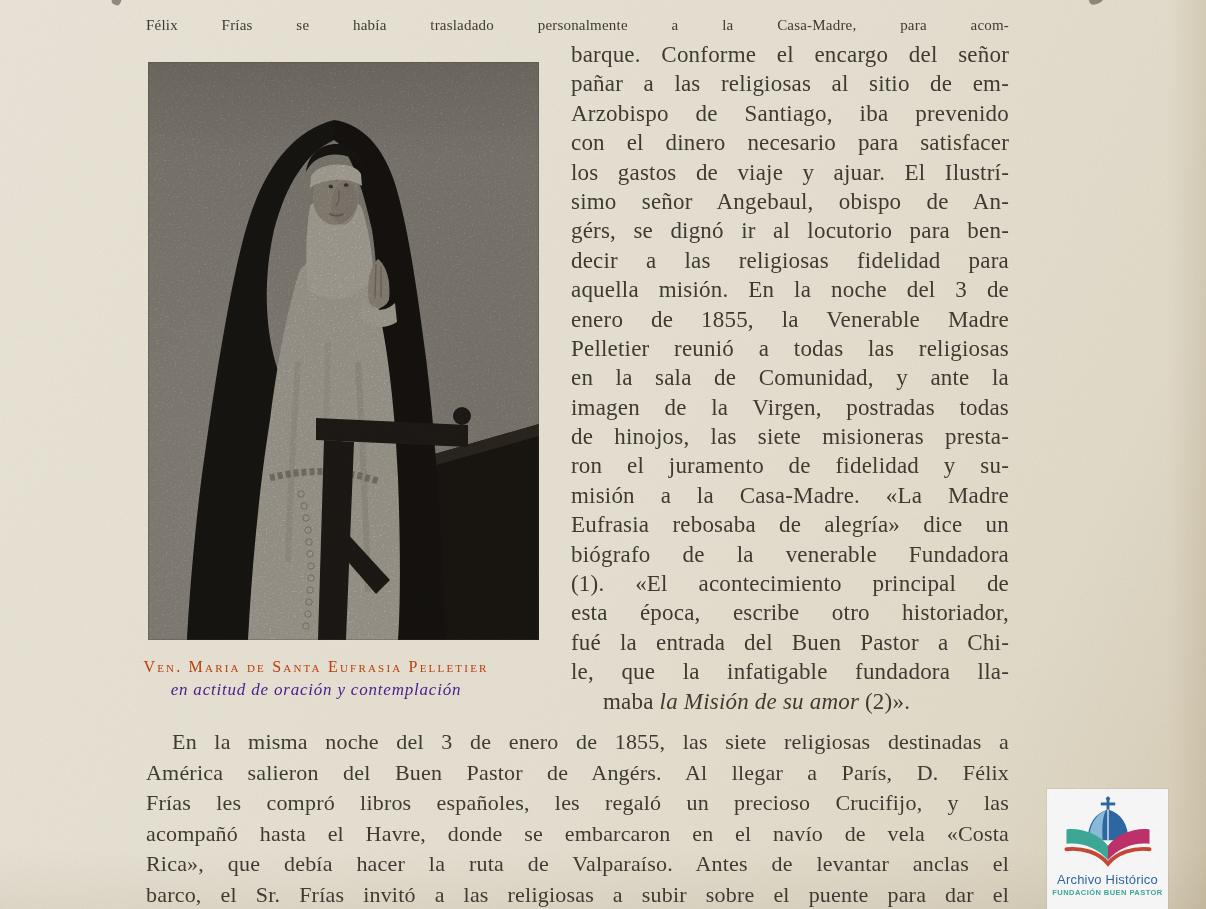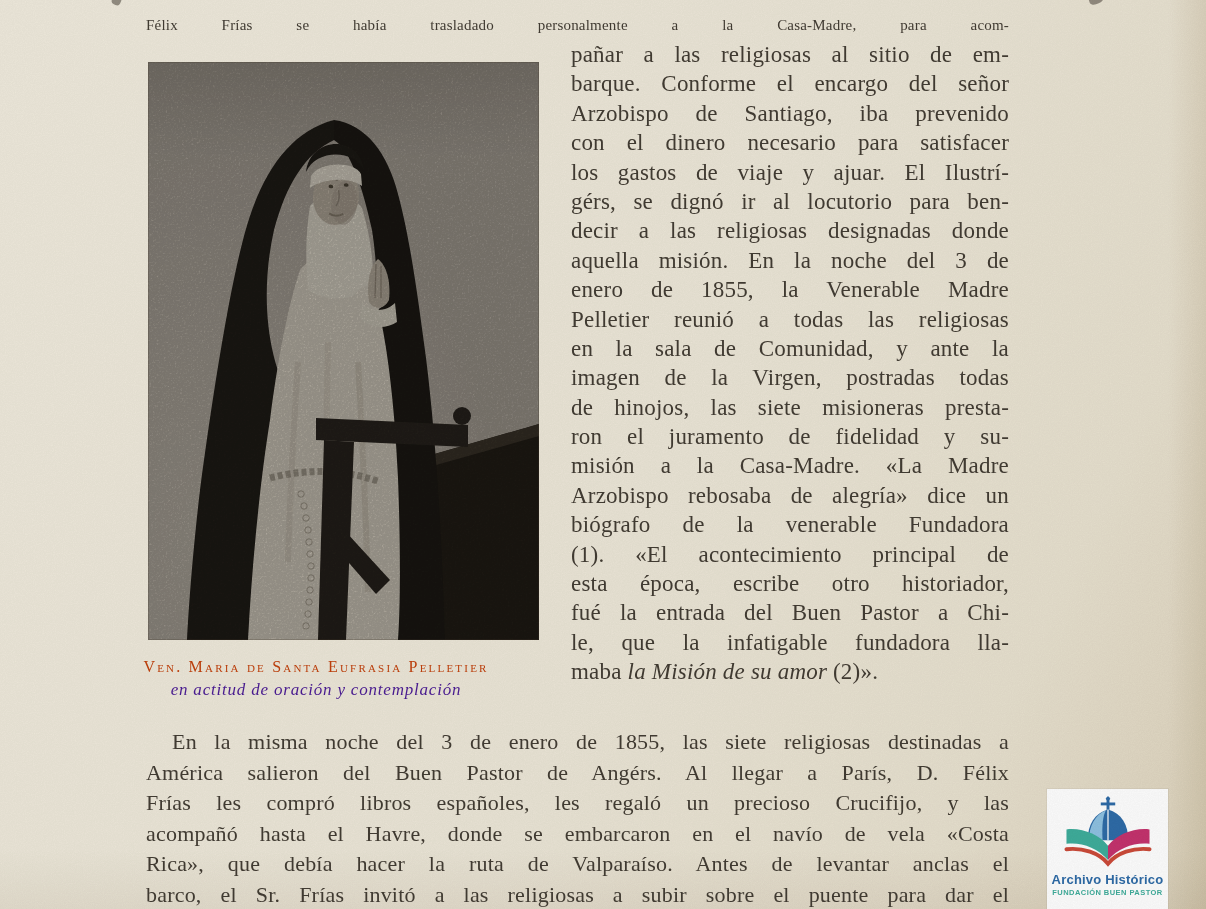--- a/index.html
+++ b/index.html
@@ -25,32 +25,32 @@
 
   .photo{position:absolute;left:148px;top:62px;width:391px;height:578px;margin:0;}
   .photo svg{display:block;}
 
   .caption{position:absolute;left:96px;top:656px;width:440px;text-align:center;}
   .cap-title{font-variant:small-caps;font-size:16px;letter-spacing:2.2px;line-height:22px;color:#c2410c;}
   .cap-sub{font-style:italic;font-size:17px;letter-spacing:.8px;line-height:23px;color:#4c1d95;}
 
   .right-col{position:absolute;left:571px;top:40px;width:438px;font-size:23px;letter-spacing:.2px;}
   .right-col .jline{height:29.4px;line-height:29.4px;}
-  .col-last{line-height:29.4px;height:29.4px;}
+  .col-last{line-height:29.4px;height:29.4px;margin-left:32px;}
   .col-last em{font-style:italic;}
 
   .bottom-para{position:absolute;left:146px;top:727px;width:863px;font-size:22px;letter-spacing:.2px;}
   .bottom-para .jline{height:30.5px;line-height:30.5px;}
   .bottom-para .jline:first-child{text-indent:26px;}
 
   .logo{position:absolute;left:1047px;top:789px;width:121px;height:120px;background:#ffffff;
     box-shadow:0 0 0 1px rgba(0,0,0,.04);text-align:center;
     font-family:"Liberation Sans","DejaVu Sans",sans-serif;}
   .logo svg{display:block;margin:7px auto 0 auto;}
-  .logo-title{font-size:13px;font-weight:700;color:#2f6ca8;letter-spacing:.2px;margin-top:2px;}
+  .logo-title{font-size:13px;font-weight:400;color:#2f6ca8;letter-spacing:.2px;margin-top:2px;}
   .logo-sub{font-size:7.5px;font-weight:700;color:#3fae9c;letter-spacing:.45px;margin-top:1px;}
 
   .paper-grain{position:absolute;left:0;top:0;pointer-events:none;}
 </style>
 </head>
 <body>
 
 <div class="edge-shade"></div>
 <div class="bottom-shade"></div>
 
@@ -155,36 +155,37 @@
   </svg>
 </figure>
 
 <figcaption class="caption">
   <div class="cap-title">Ven. Maria de Santa Eufrasia Pelletier</div>
   <div class="cap-sub">en actitud de oración y contemplación</div>
 </figcaption>
 
 <div class="right-col">
   <div class="col-lines">
+      <div class="jline">barque. Conforme el encargo del señor</div>
       <div class="jline">pañar a las religiosas al sitio de em-</div>
-      <div class="jline">barque. Conforme el encargo del señor</div>
       <div class="jline">Arzobispo de Santiago, iba prevenido</div>
       <div class="jline">con el dinero necesario para satisfacer</div>
       <div class="jline">los gastos de viaje y ajuar. El Ilustrí-</div>
+      <div class="jline">simo señor Angebaul, obispo de An-</div>
       <div class="jline">gérs, se dignó ir al locutorio para ben-</div>
-      <div class="jline">decir a las religiosas designadas donde</div>
+      <div class="jline">decir a las religiosas fidelidad para</div>
       <div class="jline">aquella misión. En la noche del 3 de</div>
       <div class="jline">enero de 1855, la Venerable Madre</div>
       <div class="jline">Pelletier reunió a todas las religiosas</div>
       <div class="jline">en la sala de Comunidad, y ante la</div>
       <div class="jline">imagen de la Virgen, postradas todas</div>
       <div class="jline">de hinojos, las siete misioneras presta-</div>
       <div class="jline">ron el juramento de fidelidad y su-</div>
       <div class="jline">misión a la Casa-Madre. «La Madre</div>
-      <div class="jline">Arzobispo rebosaba de alegría» dice un</div>
+      <div class="jline">Eufrasia rebosaba de alegría» dice un</div>
       <div class="jline">biógrafo de la venerable Fundadora</div>
       <div class="jline">(1). «El acontecimiento principal de</div>
       <div class="jline">esta época, escribe otro historiador,</div>
       <div class="jline">fué la entrada del Buen Pastor a Chi-</div>
       <div class="jline">le, que la infatigable fundadora lla-</div>
     </div>
   <div class="col-last"><span>maba </span><em>la Misión de su amor</em><span> (2)».</span></div>
 </div>
 
 <div class="bottom-para">

